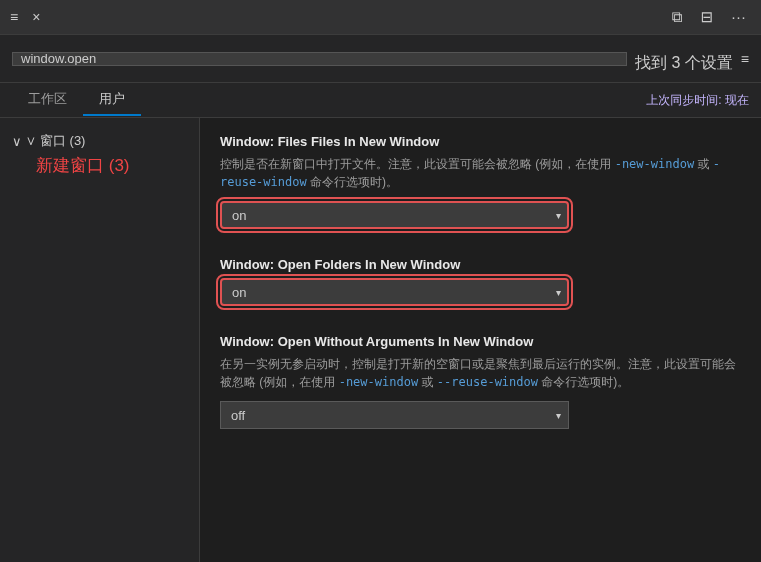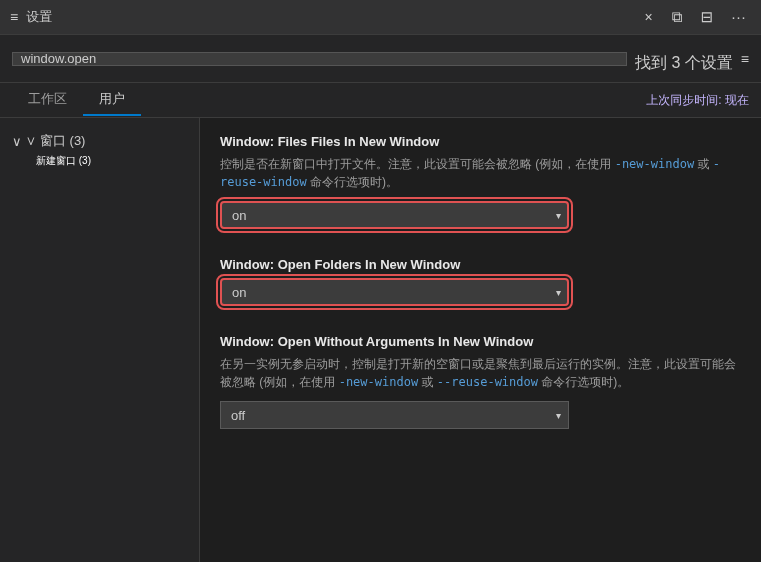--- a/index.html
+++ b/index.html
@@ -134,22 +134,22 @@
       align-items: center;
       gap: 4px;
       cursor: pointer;
       color: #cccccc;
       padding: 2px 4px;
       font-size: 13px;
     }
     .sidebar-item {
       padding: 2px 4px 2px 28px;
       cursor: pointer;
-      color: #ffffff;
-      font-size: 10px;
+      color: #ef4444;
+      font-size: 17px;
     }
 
     
     .settings-content {
       flex: 1;
       padding: 16px 20px;
       overflow-y: auto;
       background: #1e1e1e;
     }
 
@@ -214,21 +214,20 @@
     
     .settings-content::-webkit-scrollbar { width: 6px; }
     .settings-content::-webkit-scrollbar-track { background: #1e1e1e; }
     .settings-content::-webkit-scrollbar-thumb { background: #424242; }
   </style>
 </head>
 <body>
 
 <div class="titlebar">
   <span class="titlebar-icon">≡</span>
-  <span class="titlebar-title">设置</span>
   <span class="titlebar-close">×</span>
   <div class="titlebar-actions">
     <span class="titlebar-action-btn">⧉</span>
     <span class="titlebar-action-btn">⊟</span>
     <span class="titlebar-action-btn">···</span>
   </div>
 </div>
 
 <div class="searchbar">
   <input class="search-input" type="text" value="window.open" style="">

